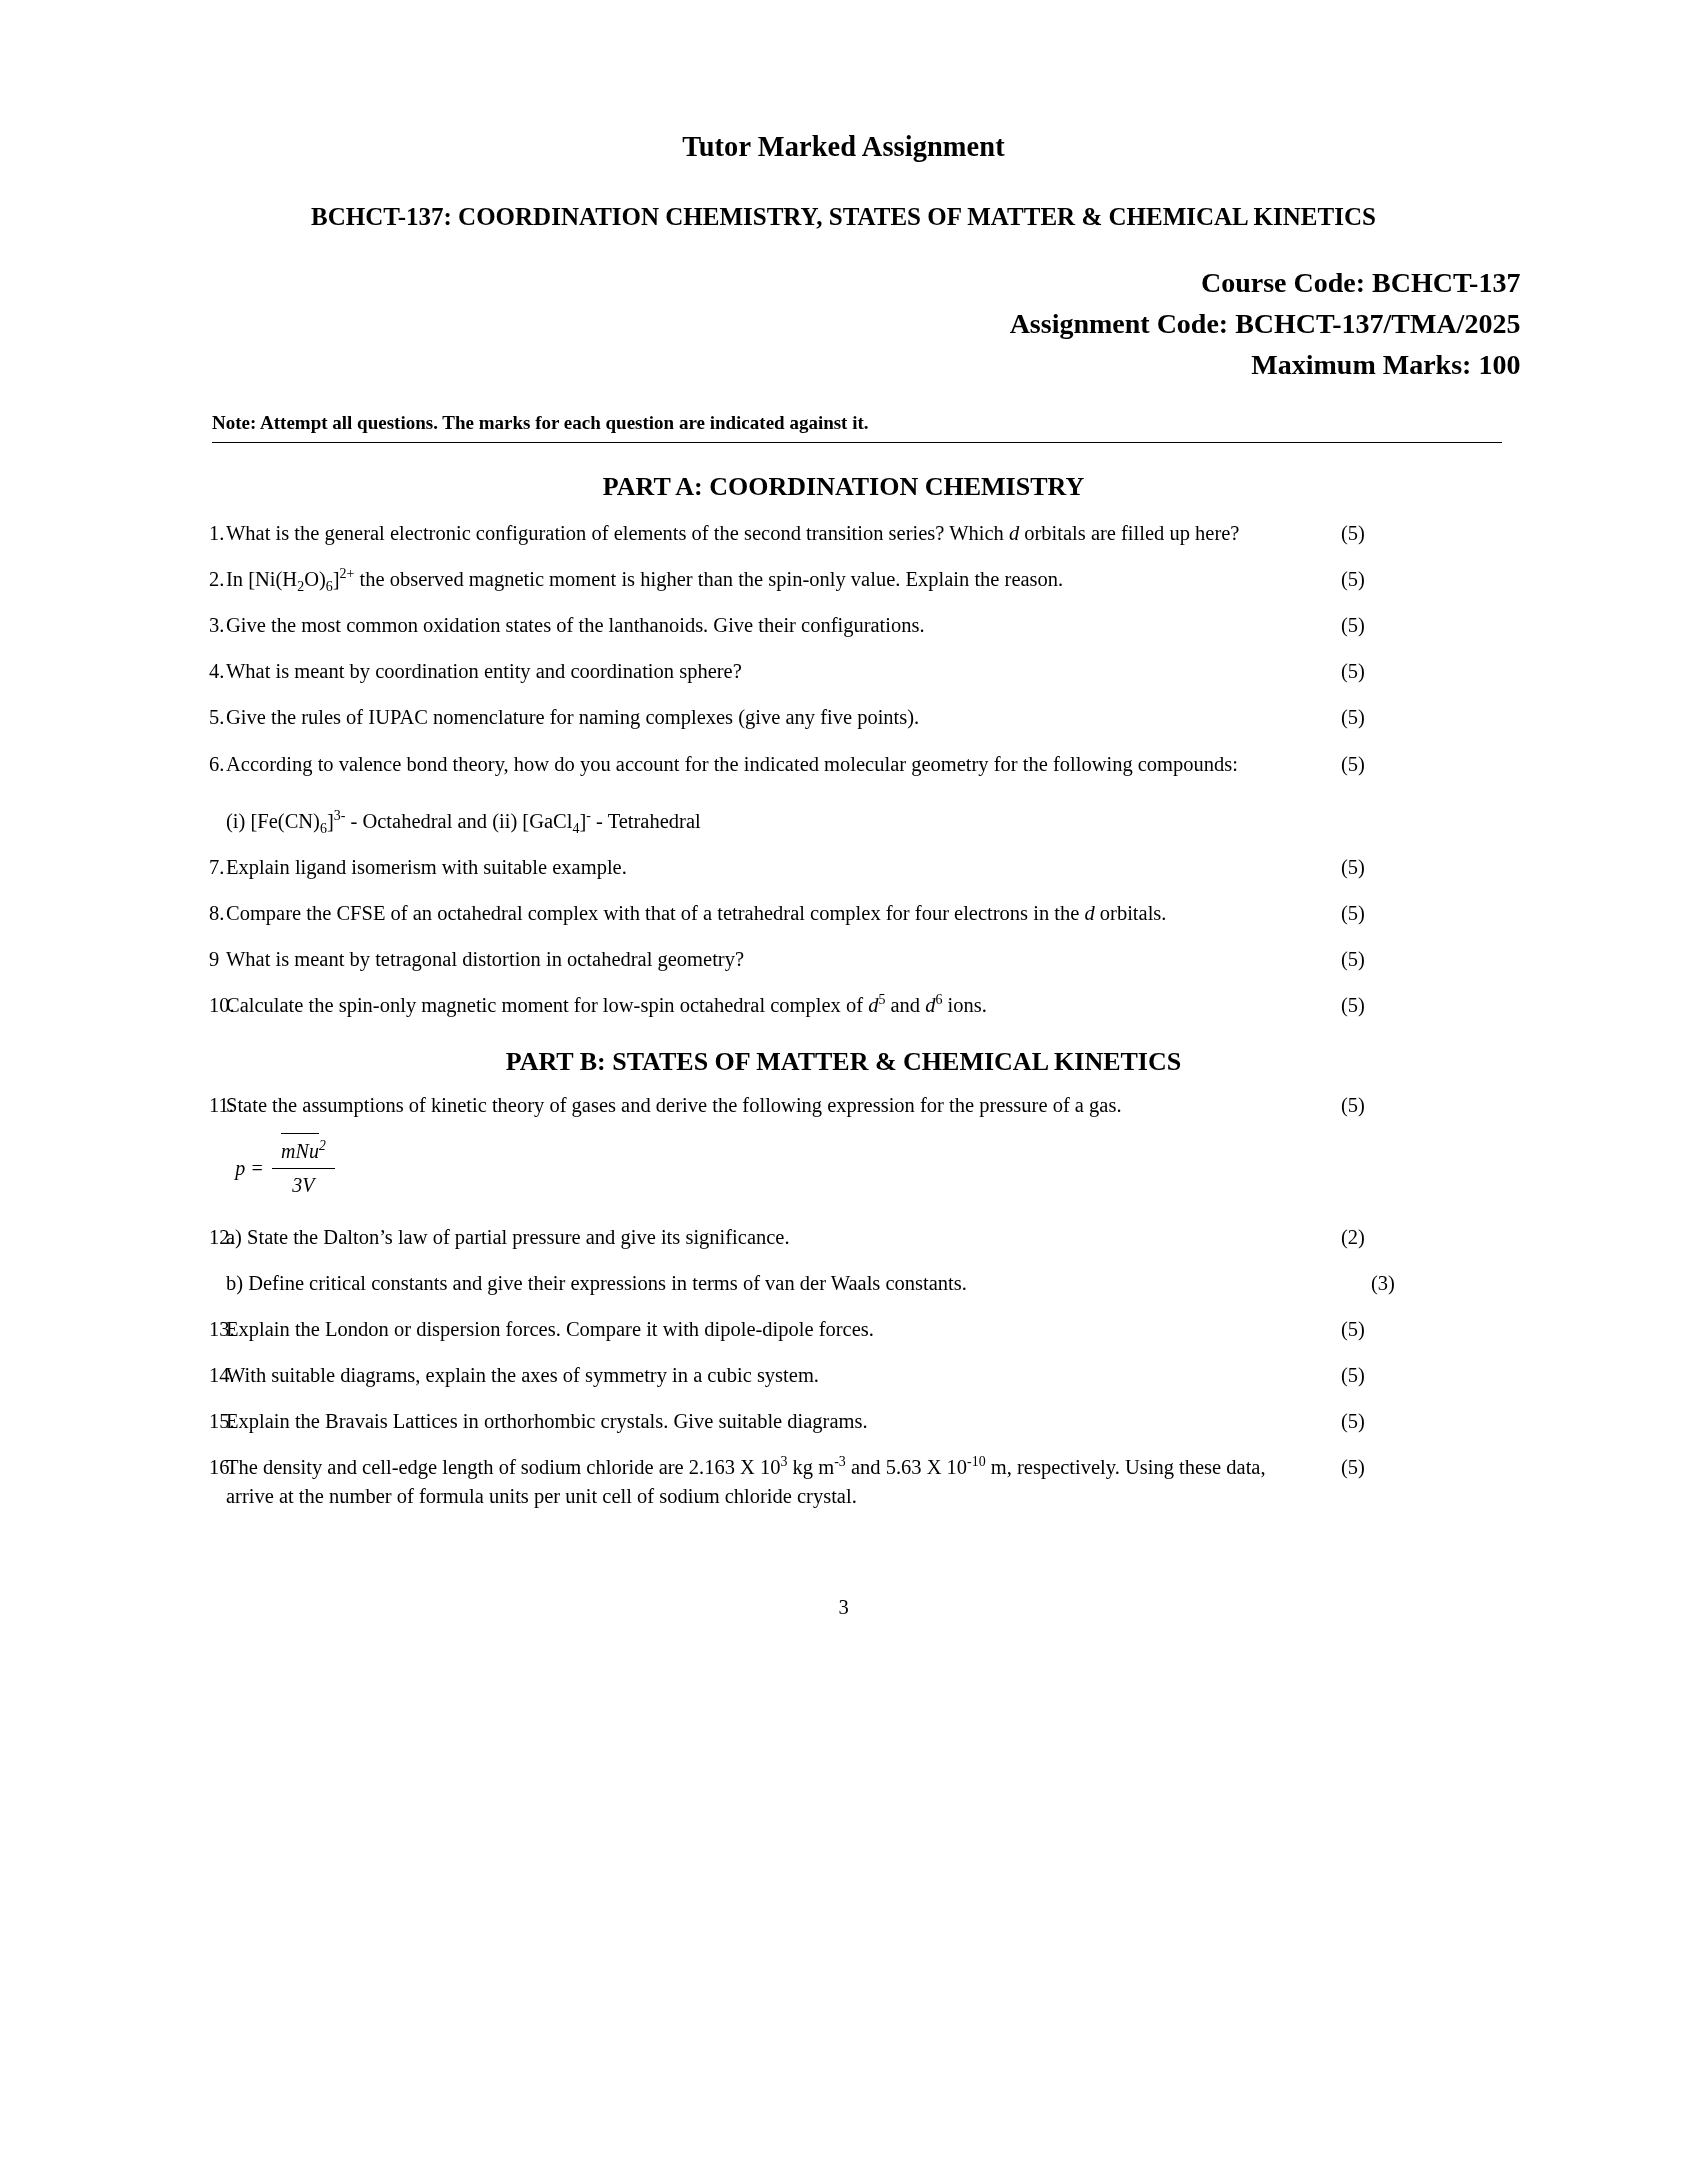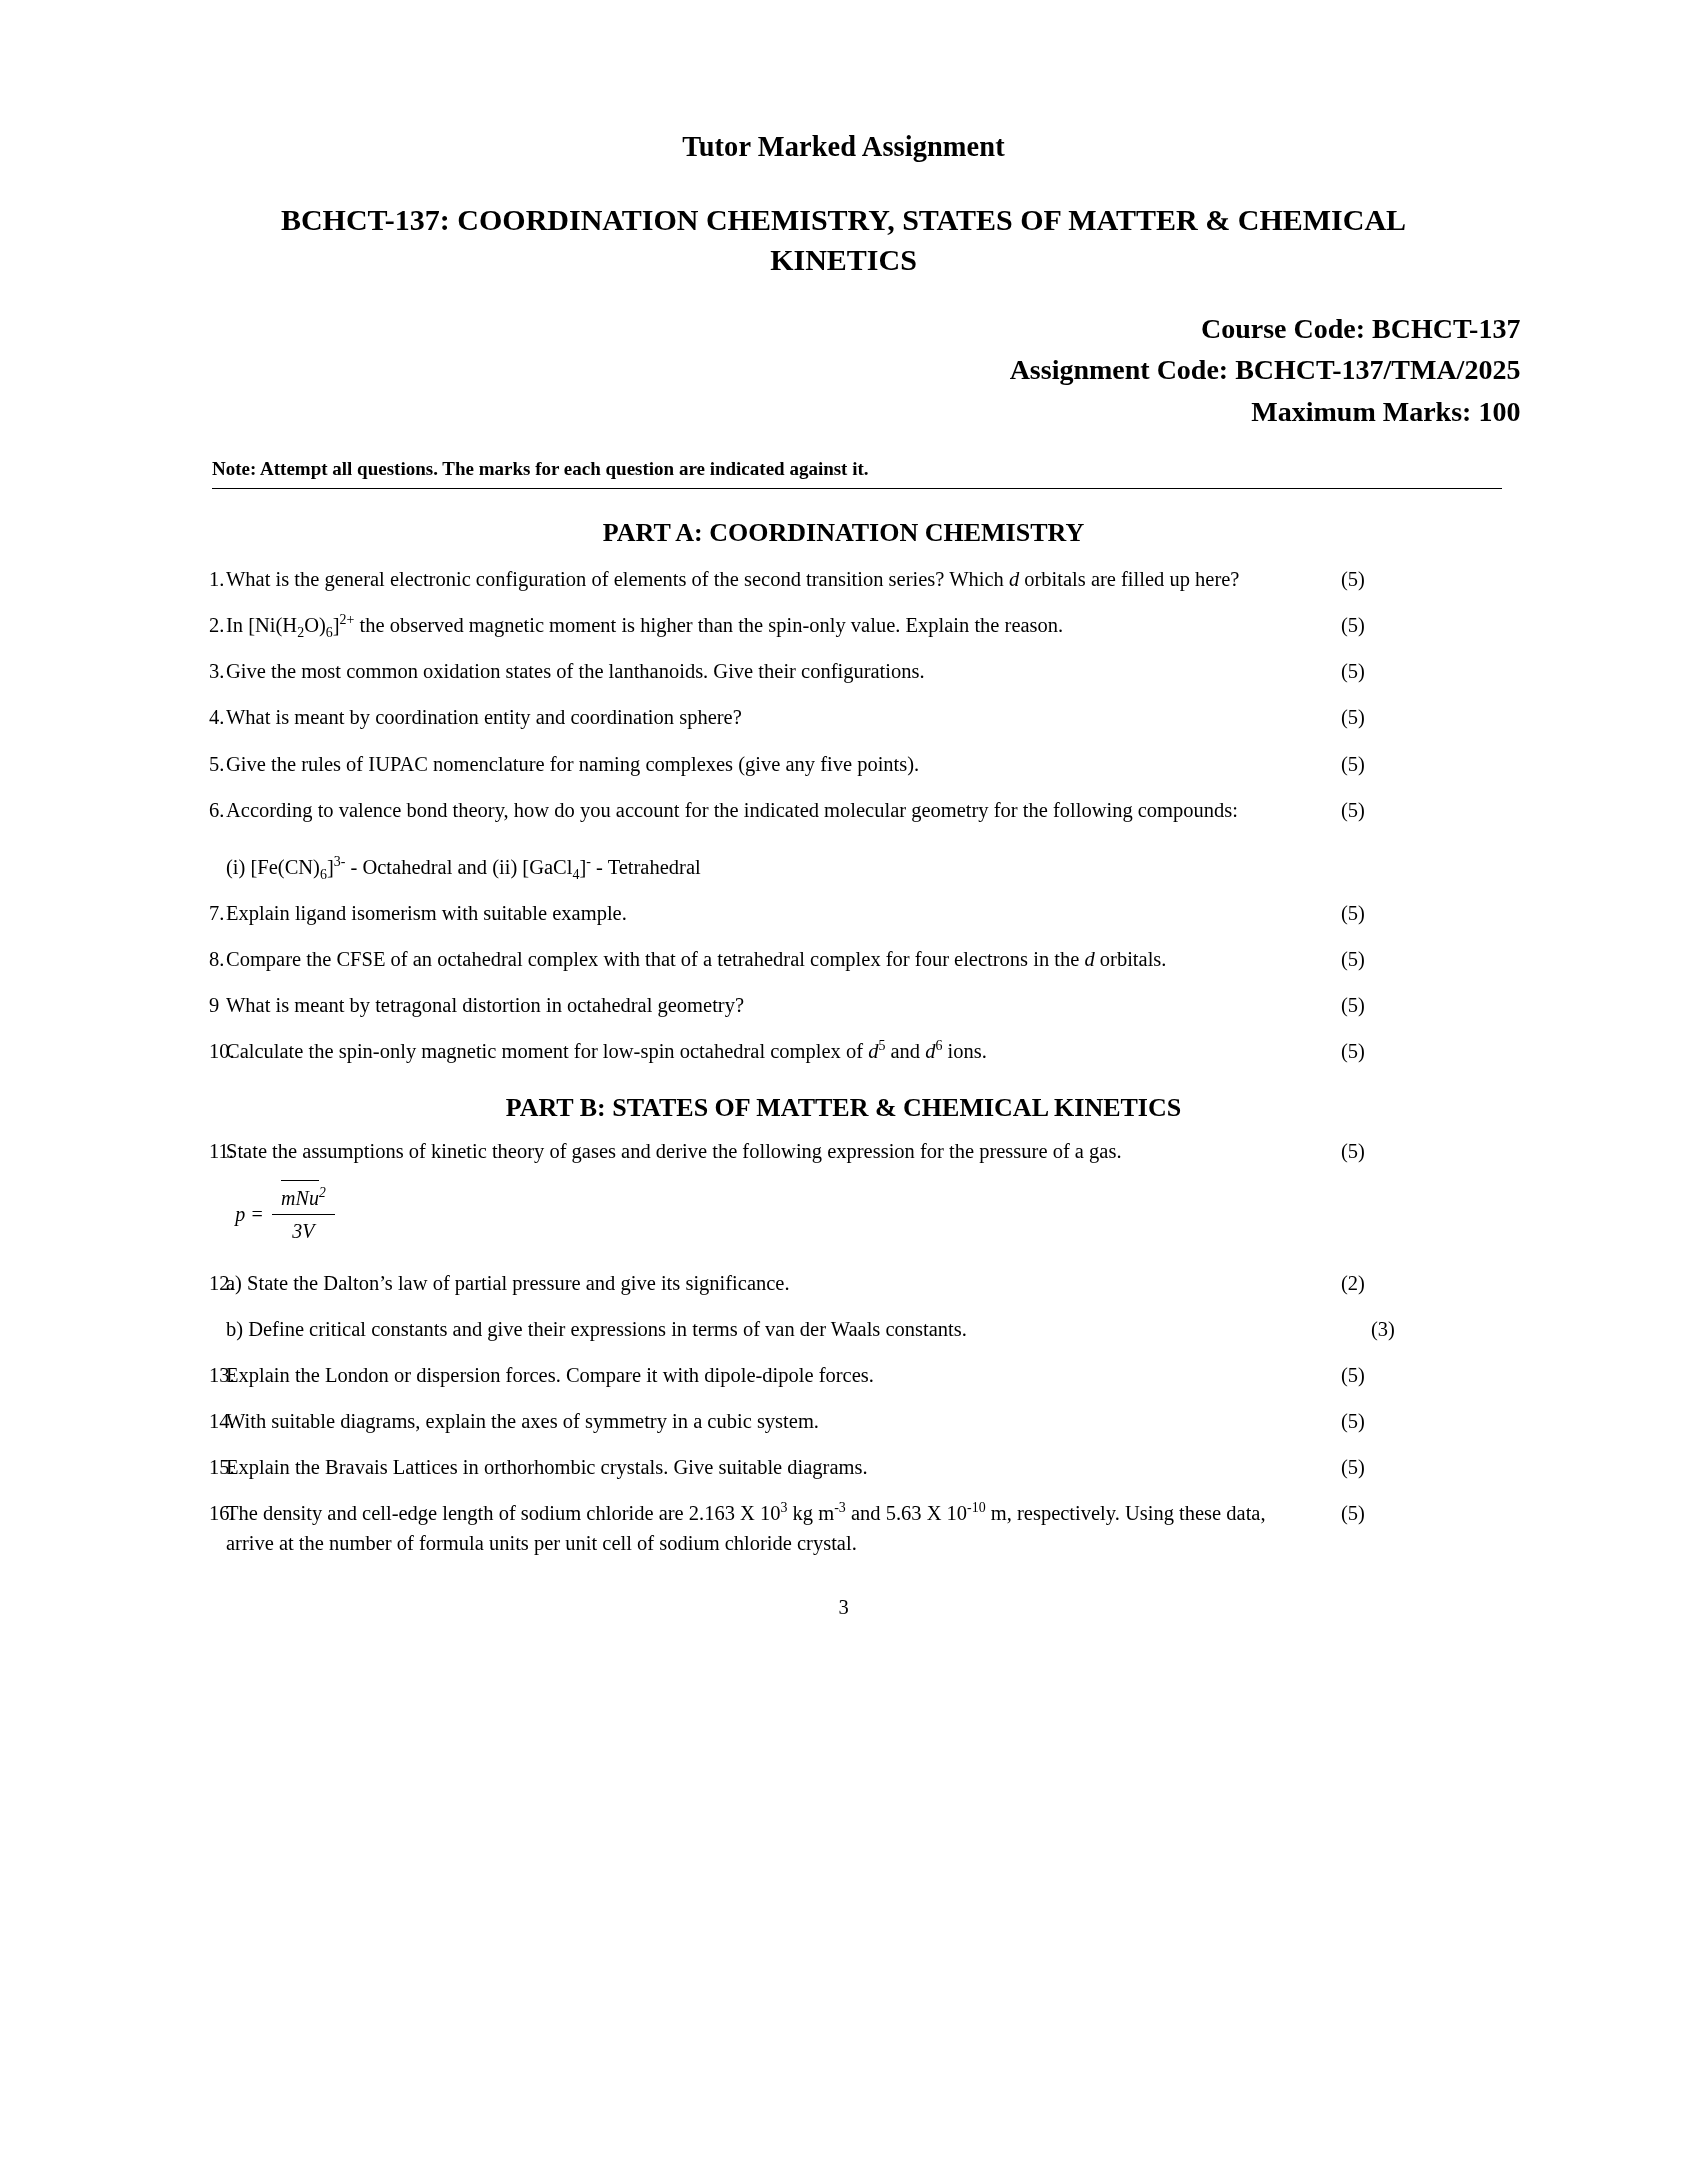--- a/index.html
+++ b/index.html
@@ -25,21 +25,21 @@
   .title-main {
     text-align: center;
     font-weight: bold;
     font-size: 28.4px;
     letter-spacing: 0.1px;
     margin: 32px 0 0 0;
   }
   .title-sub {
     text-align: center;
     font-weight: bold;
-    font-size: 30px;
+    font-size: 25px;
     line-height: 1.32;
     margin: 37px 60px 0 60px;
   }
   .meta {
     margin-top: 29px;
     text-align: right;
     font-weight: bold;
     font-size: 28px;
     line-height: 1.47;
     padding-right: 14.6px;

